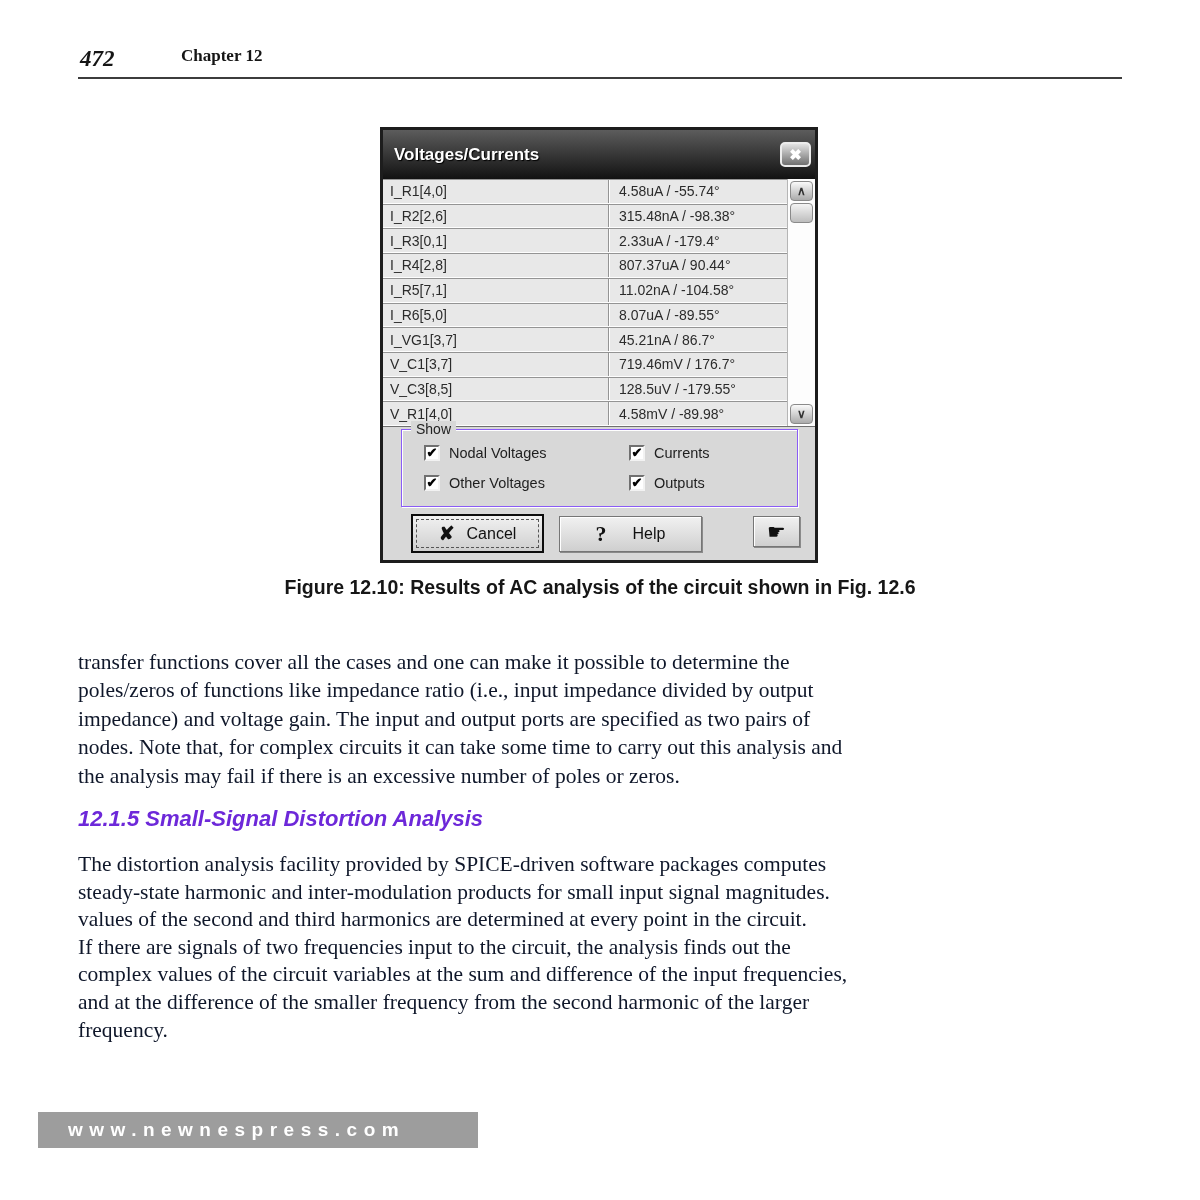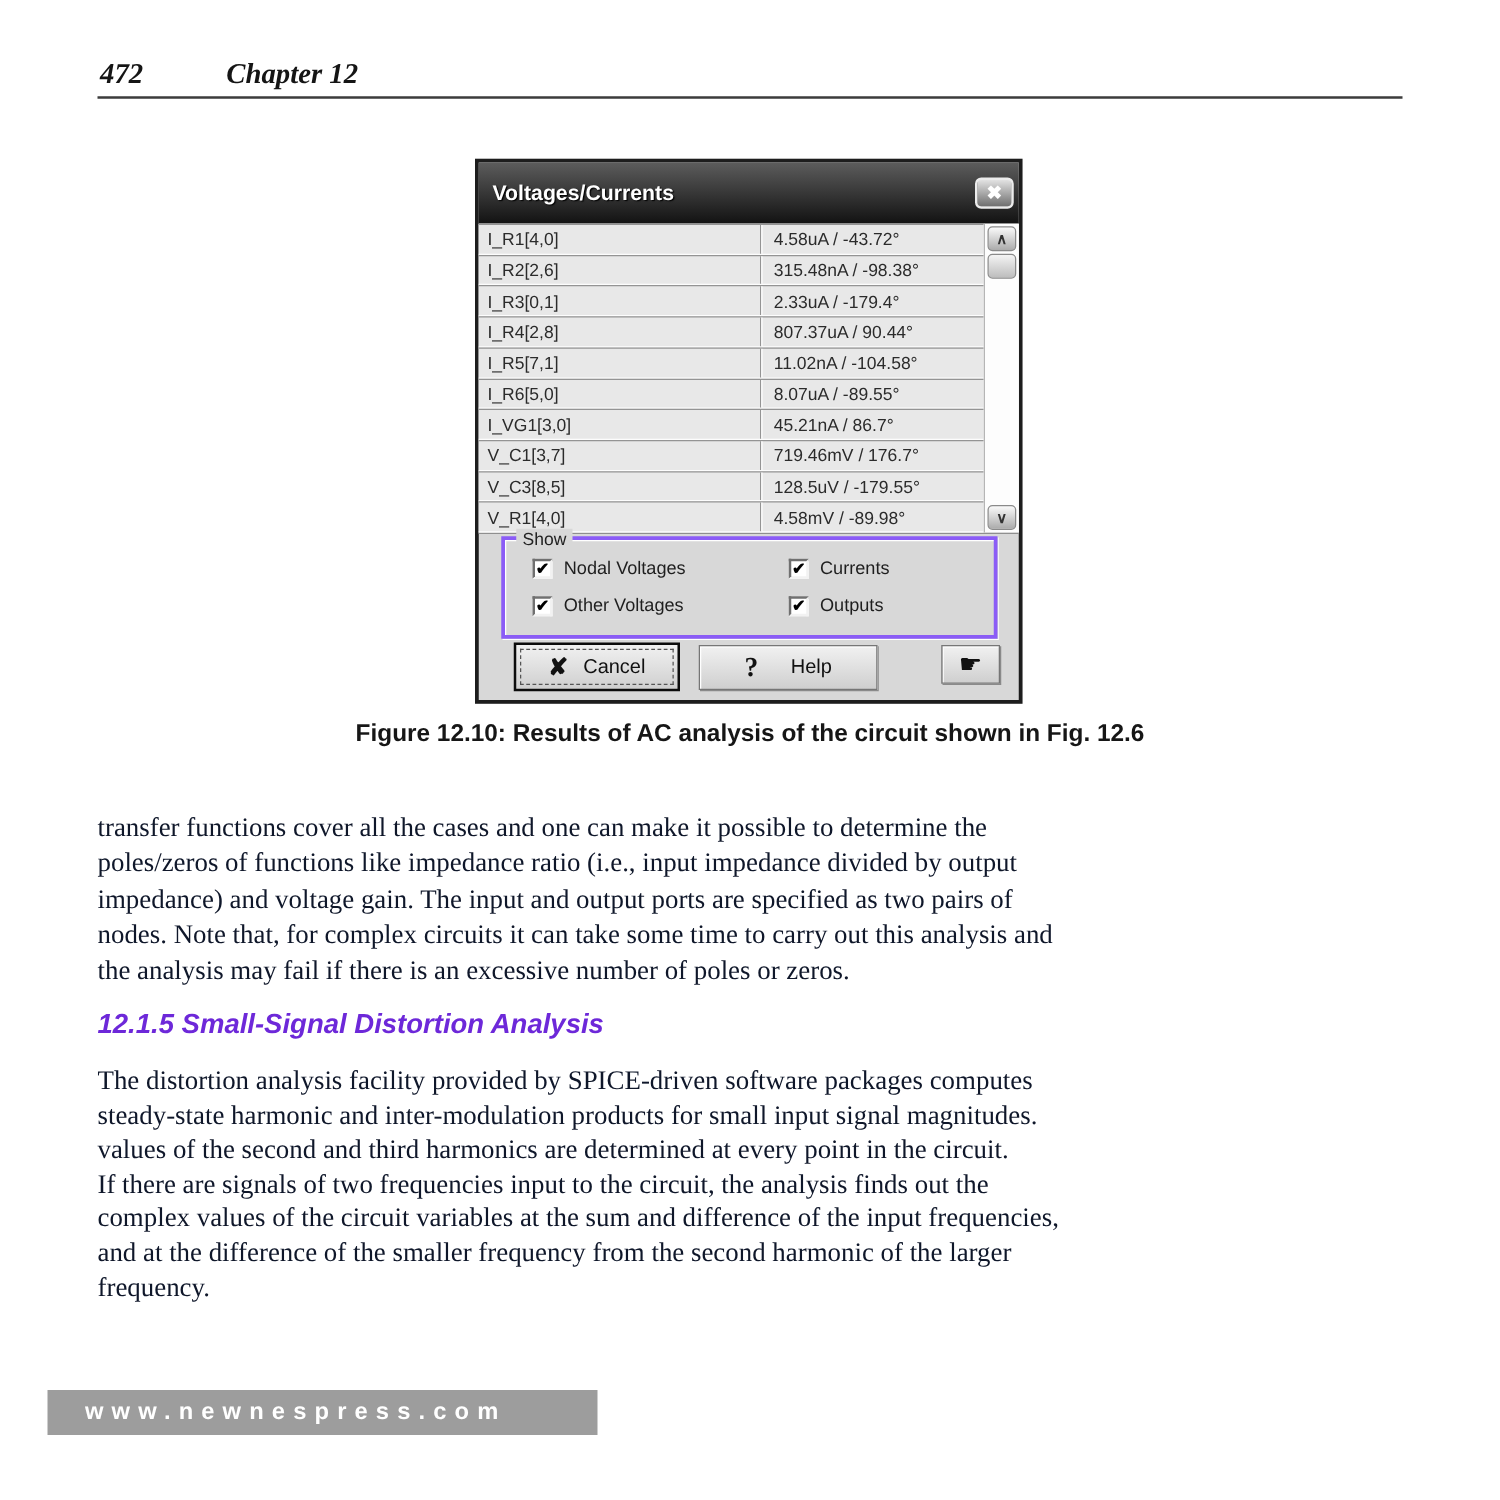--- a/index.html
+++ b/index.html
@@ -2,21 +2,21 @@
 <html><head>
 <meta charset="utf-8">
 <style>
   html,body{margin:0;padding:0;}
   body{
     width:1200px;height:1200px;position:relative;background:#ffffff;
     font-family:"Liberation Serif",serif;color:#151515;overflow:hidden;
   }
   
   .hdr-num{position:absolute;left:80px;top:46px;font-size:23px;font-weight:bold;font-style:italic;}
-  .hdr-chap{position:absolute;left:181px;top:46px;font-size:23px;font-weight:bold;font-style:italic;}
+  .hdr-chap{position:absolute;left:181px;top:46px;font-size:17px;font-weight:bold;}
   .hdr-rule{position:absolute;left:78px;top:77px;width:1044px;height:2px;background:#3c3c3c;}
 
   
   .dialog{
     position:absolute;left:380px;top:127px;width:438px;height:436px;
     background:#d8d8d8;border:3px solid #1d1d1d;box-sizing:border-box;
     font-family:"Liberation Sans",sans-serif;
   }
   .titlebar{
     height:49px;background:linear-gradient(#5c5c5c,#121212);
@@ -49,21 +49,21 @@
   }
   .sb-up{top:2px;}
   .sb-thumb{
     position:absolute;left:2px;right:2px;top:24px;height:20px;border-radius:4px;
     background:linear-gradient(#f4f4f4,#bdbdbd);border:1px solid #8a8a8a;box-sizing:border-box;
   }
   .sb-down{bottom:2px;}
 
   .show-group{
     position:absolute;left:18px;right:17px;top:299px;height:76px;
-    border:3px solid #8b5cf6;box-shadow:1px 1px 0 #fff,inset 1px 1px 0 #fff;
+    border:1px solid #8b5cf6;box-shadow:1px 1px 0 #fff,inset 1px 1px 0 #fff;
   }
   .show-label{
     position:absolute;top:-9px;left:9px;background:#d8d8d8;padding:0 5px;
     font-size:14px;color:#222;
   }
   .cb{position:absolute;display:flex;align-items:center;gap:9px;font-size:14.5px;color:#1e1e1e;}
   .cb-box{
     width:16px;height:16px;background:#fff;box-sizing:border-box;
     border-top:2px solid #707070;border-left:2px solid #707070;
     border-bottom:2px solid #f2f2f2;border-right:2px solid #f2f2f2;
@@ -125,21 +125,21 @@
 <div class="dialog">
   <div class="titlebar">
     <span class="title-text">Voltages/Currents</span>
     <span class="close-btn">✖</span>
   </div>
 
   <div class="list-panel">
     <div class="rows">
       <div class="vrow">
           <span class="cell-name">I_R1[4,0]</span>
-          <span class="cell-value">4.58uA / -43.72°</span>
+          <span class="cell-value">4.58uA / -55.74°</span>
         </div>
       <div class="vrow">
           <span class="cell-name">I_R2[2,6]</span>
           <span class="cell-value">315.48nA / -98.38°</span>
         </div>
       <div class="vrow">
           <span class="cell-name">I_R3[0,1]</span>
           <span class="cell-value">2.33uA / -179.4°</span>
         </div>
       <div class="vrow">
@@ -148,21 +148,21 @@
         </div>
       <div class="vrow">
           <span class="cell-name">I_R5[7,1]</span>
           <span class="cell-value">11.02nA / -104.58°</span>
         </div>
       <div class="vrow">
           <span class="cell-name">I_R6[5,0]</span>
           <span class="cell-value">8.07uA / -89.55°</span>
         </div>
       <div class="vrow">
-          <span class="cell-name">I_VG1[3,0]</span>
+          <span class="cell-name">I_VG1[3,7]</span>
           <span class="cell-value">45.21nA / 86.7°</span>
         </div>
       <div class="vrow">
           <span class="cell-name">V_C1[3,7]</span>
           <span class="cell-value">719.46mV / 176.7°</span>
         </div>
       <div class="vrow">
           <span class="cell-name">V_C3[8,5]</span>
           <span class="cell-value">128.5uV / -179.55°</span>
         </div>

